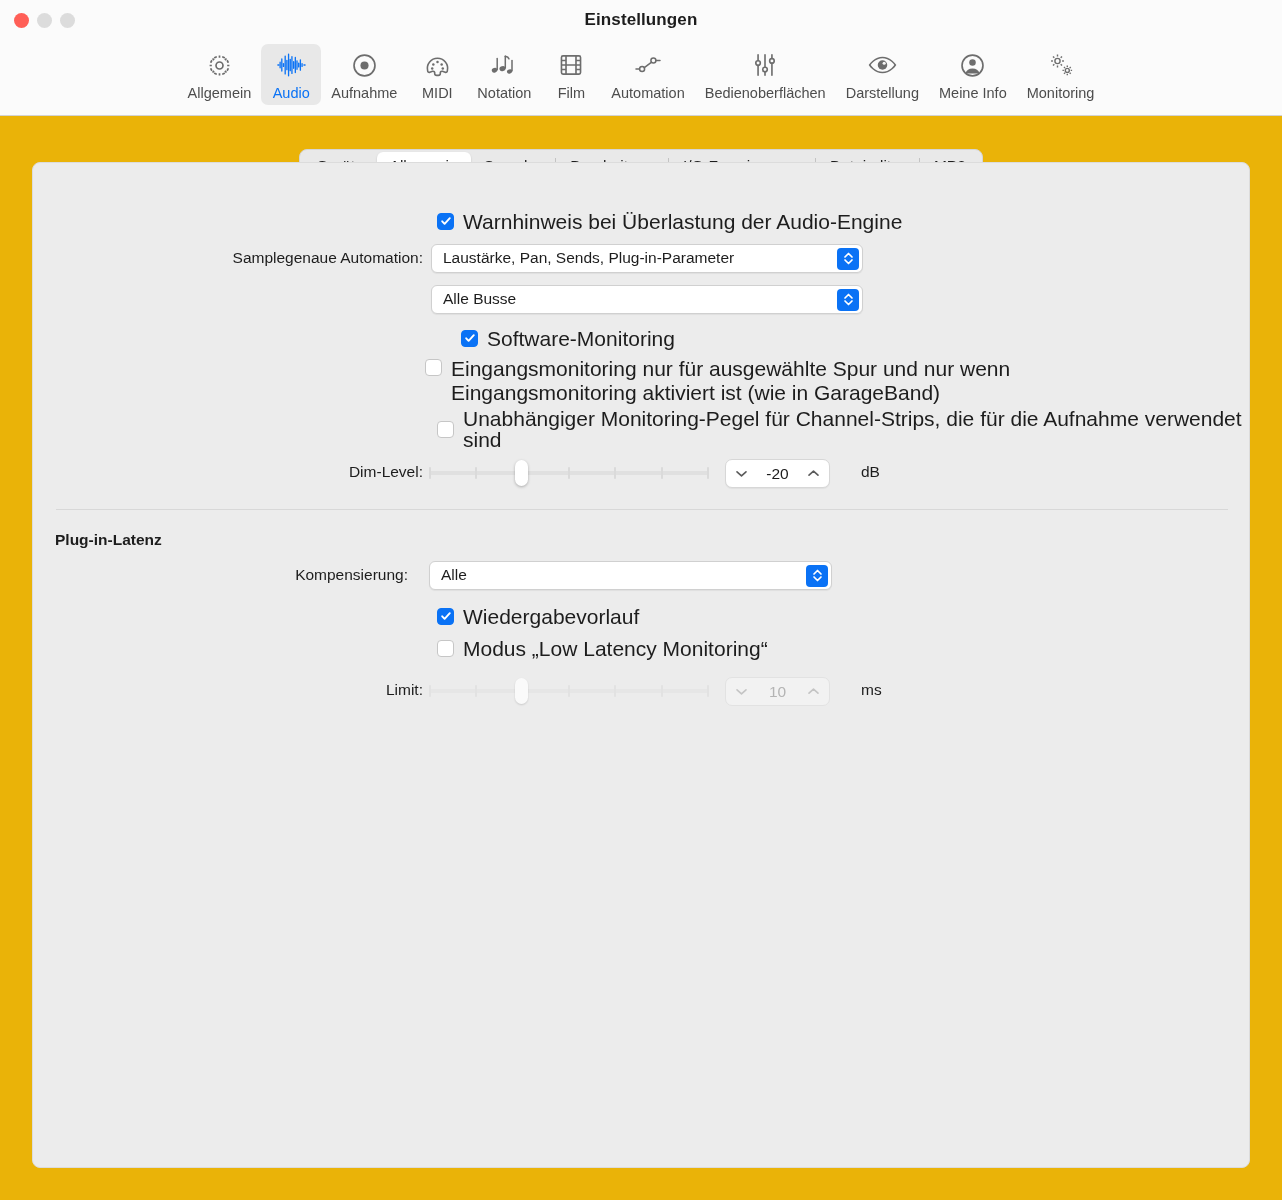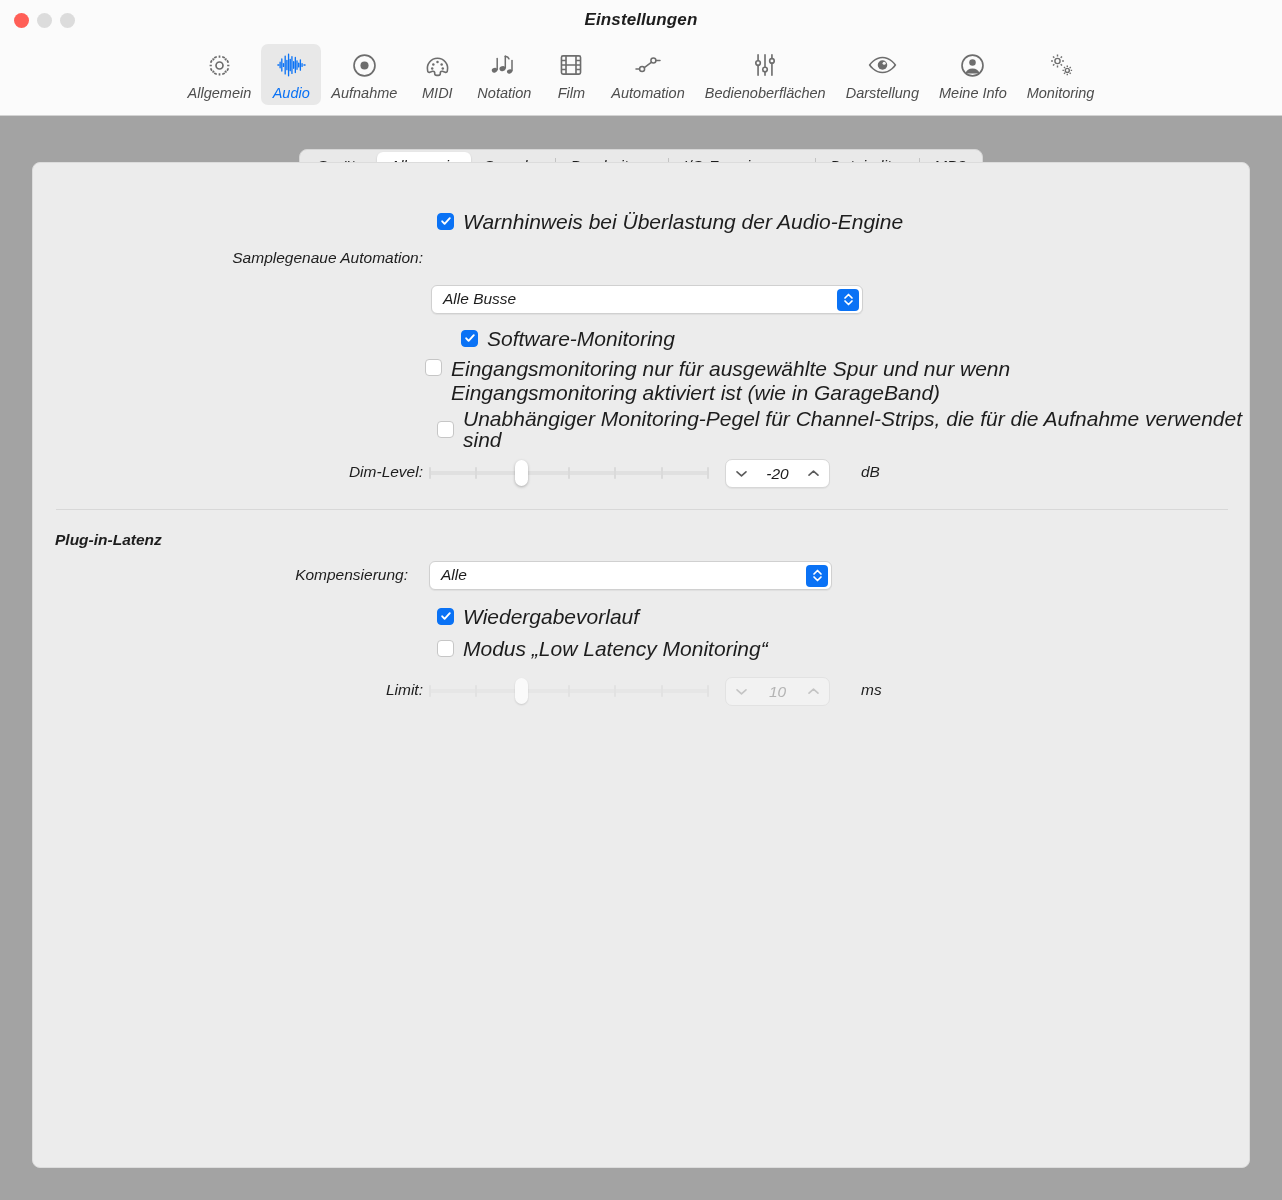--- a/index.html
+++ b/index.html
@@ -8,23 +8,22 @@
     width: 1282px; height: 1200px;
     background: #ffffff;
     font-family: "Liberation Sans", sans-serif;
     -webkit-font-smoothing: antialiased;
   }
 
   #window {
     position: relative;
     width: 1282px;
     height: 1200px;
-    background: #a3a3a3;
+    background: #eab308;
     overflow: hidden;
-    font-style: italic;
   }
 
   
   #titlebar {
     position: absolute;
     top: 0; left: 0;
     width: 1282px;
     height: 116px;
     background: #fbfbfb;
     border-bottom: 1px solid #d3d3d3;
@@ -465,20 +464,29 @@
         <span class="cb on">
           <svg width="12" height="12" viewBox="0 0 12 12" fill="none" stroke="#fff" stroke-width="1.9" stroke-linecap="round" stroke-linejoin="round">
               <path d="M2.2 6.3l2.4 2.5 5.2-5.6"></path>
             </svg>
         </span>
         <span class="cb-label">Warnhinweis bei Überlastung der Audio-Engine</span>
       </div>
 
       <div class="row" style="top:83px; left:0px; width:1218px;">
         <span class="rlabel" style="right:auto; left:0; width:390px;">Samplegenaue Automation:</span>
+        <div class="popup" style="position:absolute; left:398px; width:432px;">
+          <span class="ptext">Laustärke, Pan, Sends, Plug-in-Parameter</span>
+          <span class="parrows">
+            <svg width="11" height="15" viewBox="0 0 11 15" fill="none" stroke="#fff" stroke-width="1.7" stroke-linecap="round" stroke-linejoin="round">
+                <path d="M2 6L5.5 2.5 9 6"></path>
+                <path d="M2 9l3.5 3.5L9 9"></path>
+              </svg>
+          </span>
+        </div>
       </div>
 
       <div class="row" style="top:124px; left:0px; width:1218px;">
         <div class="popup" style="position:absolute; left:398px; width:432px;">
           <span class="ptext">Alle Busse</span>
           <span class="parrows">
             <svg width="11" height="15" viewBox="0 0 11 15" fill="none" stroke="#fff" stroke-width="1.7" stroke-linecap="round" stroke-linejoin="round">
                 <path d="M2 6L5.5 2.5 9 6"></path>
                 <path d="M2 9l3.5 3.5L9 9"></path>
               </svg>

